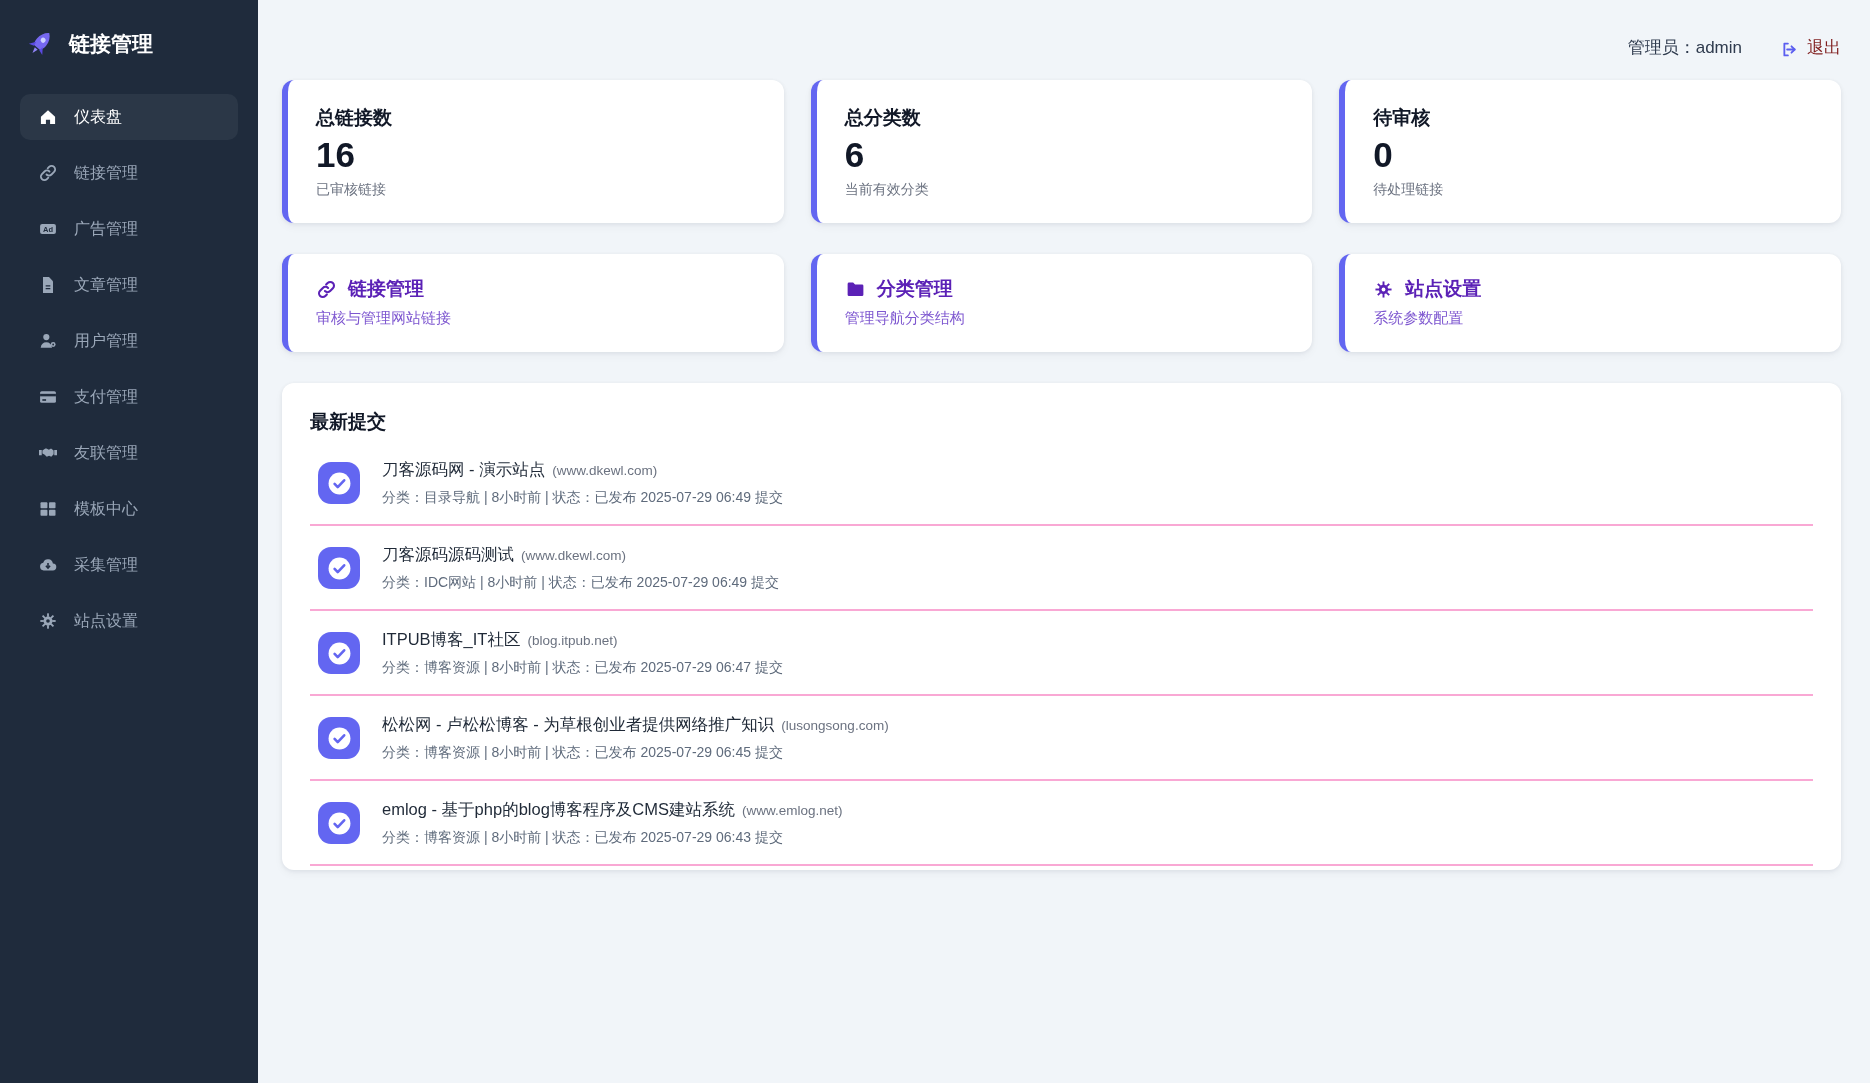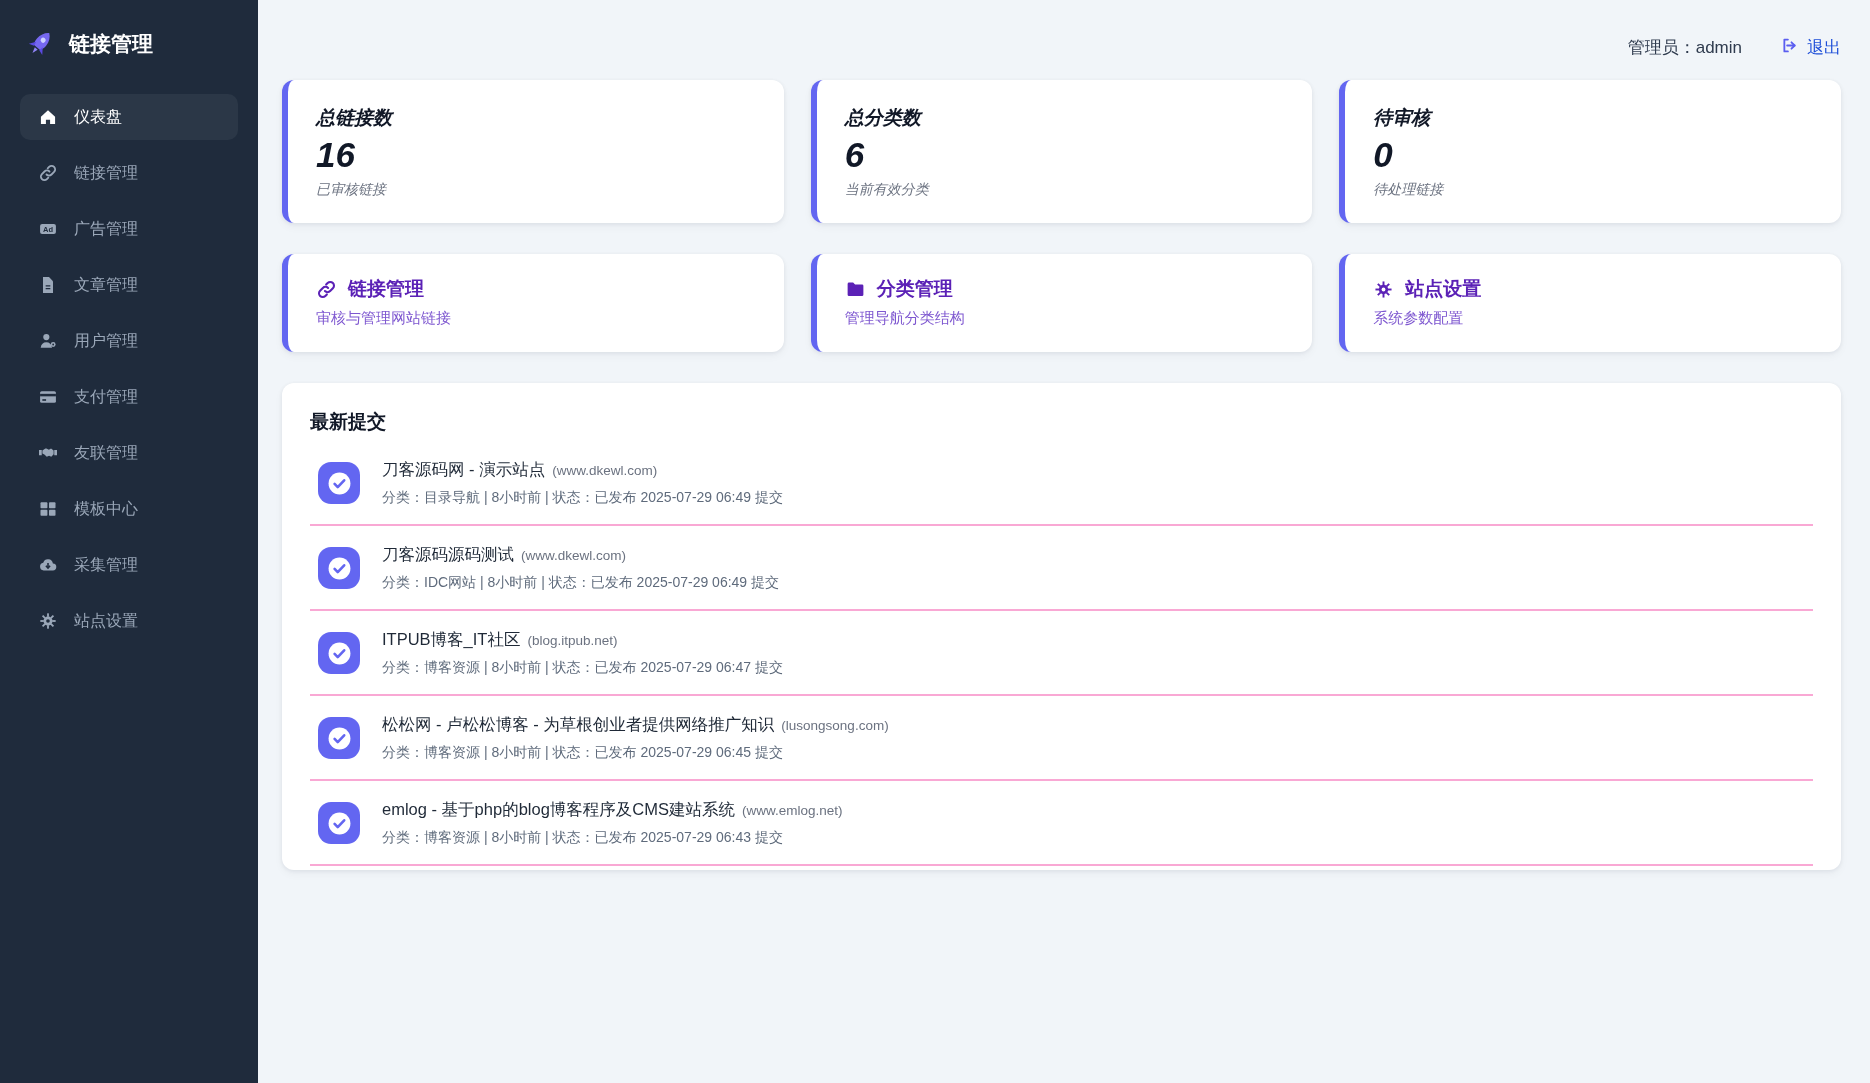--- a/index.html
+++ b/index.html
@@ -33,29 +33,29 @@
   .menu-item.active { background:#2b3747; color:#ffffff; }
   .menu-icon { width:22px; height:20px; display:flex; align-items:flex-start; justify-content:center; }
   .menu-icon svg { width:20px; height:20px; }
   
   .main { flex:1; padding:0 29px 0 24px; }
   .topbar {
     height:80px; display:flex; align-items:center; justify-content:flex-end;
     gap:38px; padding-top:14px;
   }
   .admin-label { font-size:17px; color:#2f3b4e; }
-  .logout { display:flex; align-items:flex-start; gap:8px; color:#1d4ed8; font-size:17px; cursor:pointer; }
+  .logout { display:flex; align-items:flex-end; gap:8px; color:#7f1d1d; font-size:17px; cursor:pointer; }
   .logout svg { width:19px; height:19px; }
   
   .grid3 { display:grid; grid-template-columns:repeat(3,1fr); gap:27px; }
   .card {
     background:#fff; border-radius:12px;
     box-shadow:0 1px 4px rgba(15,23,42,.07), 0 4px 10px rgba(15,23,42,.04);
   }
-  .stat-card { border-left:6px solid #6366f1; padding:25px 28px 22px 28px; height:143px;font-style:italic; }
+  .stat-card { border-left:6px solid #6366f1; padding:25px 28px 22px 28px; height:143px; }
   .stat-title { font-size:19px; font-weight:bold; color:#111827; }
   .stat-value { font-size:35px; font-weight:bold; color:#111827; margin-top:5px; line-height:1.1; }
   .stat-sub { font-size:14px; color:#6b7280; margin-top:6px; }
   .actions-row { margin-top:31px; }
   .action-card {
     border-left:6px solid #6366f1; padding:22px 28px; height:98px; cursor:pointer;
   }
   .action-title { display:flex; align-items:center; gap:11px; font-size:19px; font-weight:bold; color:#5b21b6; }
   .action-title svg { width:21px; height:21px; }
   .action-sub { font-size:15px; color:#7e57d0; margin-top:7px; }

